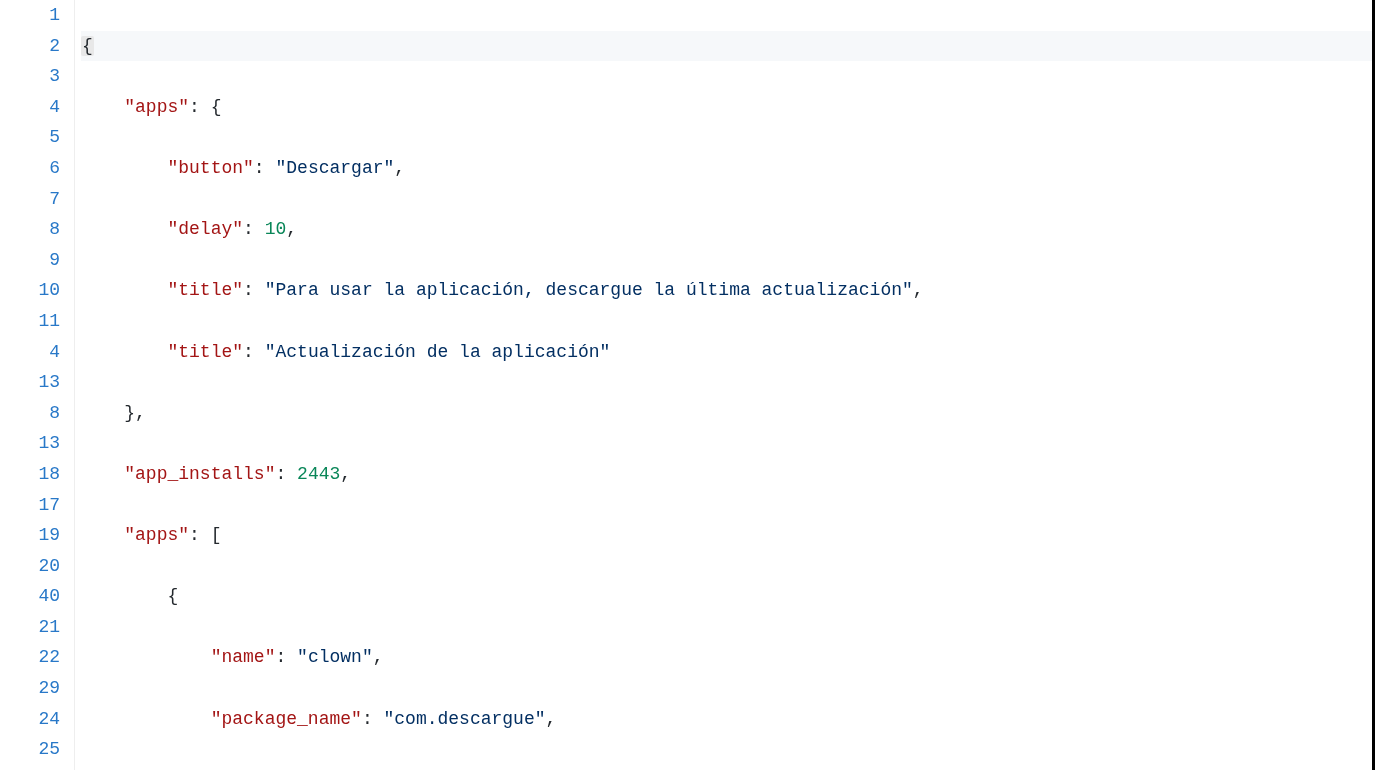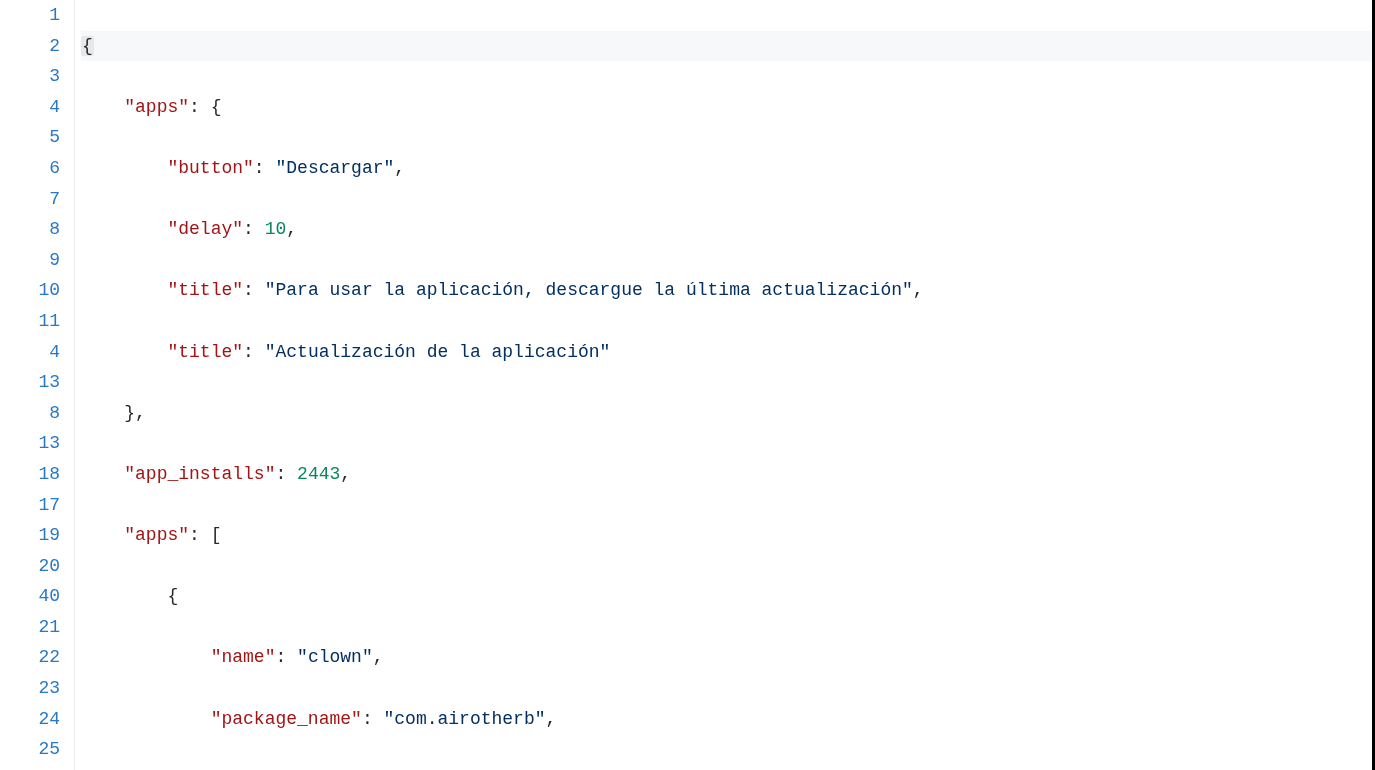--- a/index.html
+++ b/index.html
@@ -76,38 +76,38 @@
     <span class="ln">13</span>
     <span class="ln">8</span>
     <span class="ln">13</span>
     <span class="ln">18</span>
     <span class="ln">17</span>
     <span class="ln">19</span>
     <span class="ln">20</span>
     <span class="ln">40</span>
     <span class="ln">21</span>
     <span class="ln">22</span>
-    <span class="ln">23</span>
+    <span class="ln">29</span>
     <span class="ln">24</span>
     <span class="ln">25</span>
   </div>
 
   <div class="code">
 <span class="row hl"><span class="punc brace-hl">{</span></span>
 <span class="row">    <span class="key">"<span>apps</span>"</span><span class="punc">: {</span></span>
 <span class="row">        <span class="key">"<span>button</span>"</span><span class="punc">: </span><span class="str">"<span>Descargar</span>"</span><span class="punc">,</span></span>
 <span class="row">        <span class="key">"<span>delay</span>"</span><span class="punc">: </span><span class="num">10</span><span class="punc">,</span></span>
 <span class="row">        <span class="key">"<span>title</span>"</span><span class="punc">: </span><span class="str">"<span>Para usar la aplicación, descargue la última actualización</span>"</span><span class="punc">,</span></span>
 <span class="row">        <span class="key">"<span>title</span>"</span><span class="punc">: </span><span class="str">"<span>Actualización de la aplicación</span>"</span></span>
 <span class="row">    <span class="punc">},</span></span>
 <span class="row">    <span class="key">"<span>app_installs</span>"</span><span class="punc">: </span><span class="num">2443</span><span class="punc">,</span></span>
 <span class="row">    <span class="key">"<span>apps</span>"</span><span class="punc">: [</span></span>
 <span class="row">        <span class="punc">{</span></span>
 <span class="row">            <span class="key">"<span>name</span>"</span><span class="punc">: </span><span class="str">"<span>clown</span>"</span><span class="punc">,</span></span>
-<span class="row">            <span class="key">"<span>package_name</span>"</span><span class="punc">: </span><span class="str">"<span>com.airotherb</span>"</span><span class="punc">,</span></span>
+<span class="row">            <span class="key">"<span>package_name</span>"</span><span class="punc">: </span><span class="str">"<span>com.descargue</span>"</span><span class="punc">,</span></span>
 <span class="row">            <span class="key">"<span>url</span>"</span><span class="punc">: </span><span class="str">"<span class="link">https://github.com/k6062019/qq/raw/main/clown.apk</span>"</span></span>
 
 
 
 
 
 
 
 
 

